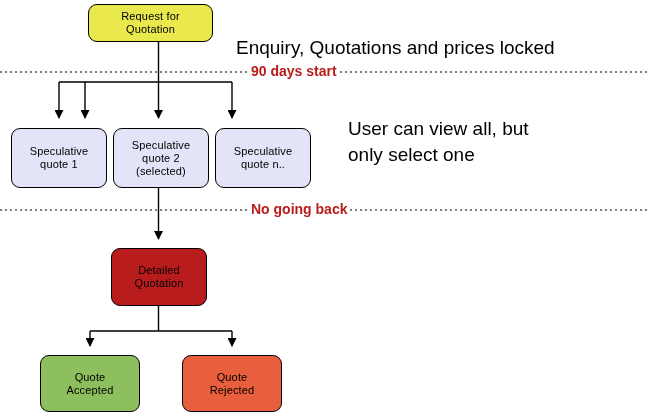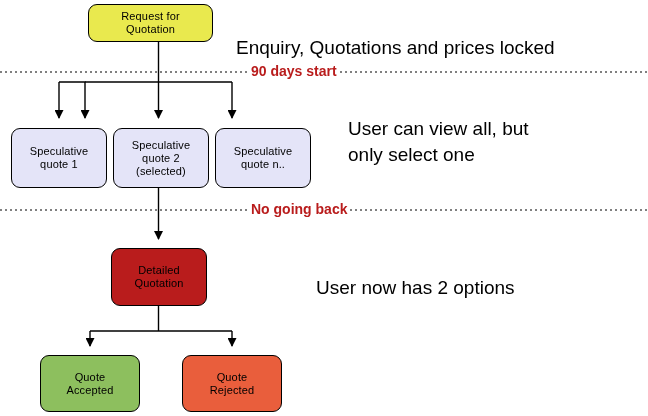--- a/index.html
+++ b/index.html
@@ -151,15 +151,14 @@
     <span style="white-space: pre-line;">Quote
 Rejected</span>
   </div>
 
   <div class="phase-label phase-label-90">90 days start</div>
   <div class="phase-label phase-label-noback">No going back</div>
 
   <div class="annotation annotation-1" style="white-space: pre-line;">Enquiry, Quotations and prices locked</div>
   <div class="annotation annotation-2" style="white-space: pre-line;">User can view all, but
 only select one</div>
-  <div class="annotation annotation-3" style="white-space: pre-line;">User now has 2 options</div>
 
 </div>
 
 </body></html>

